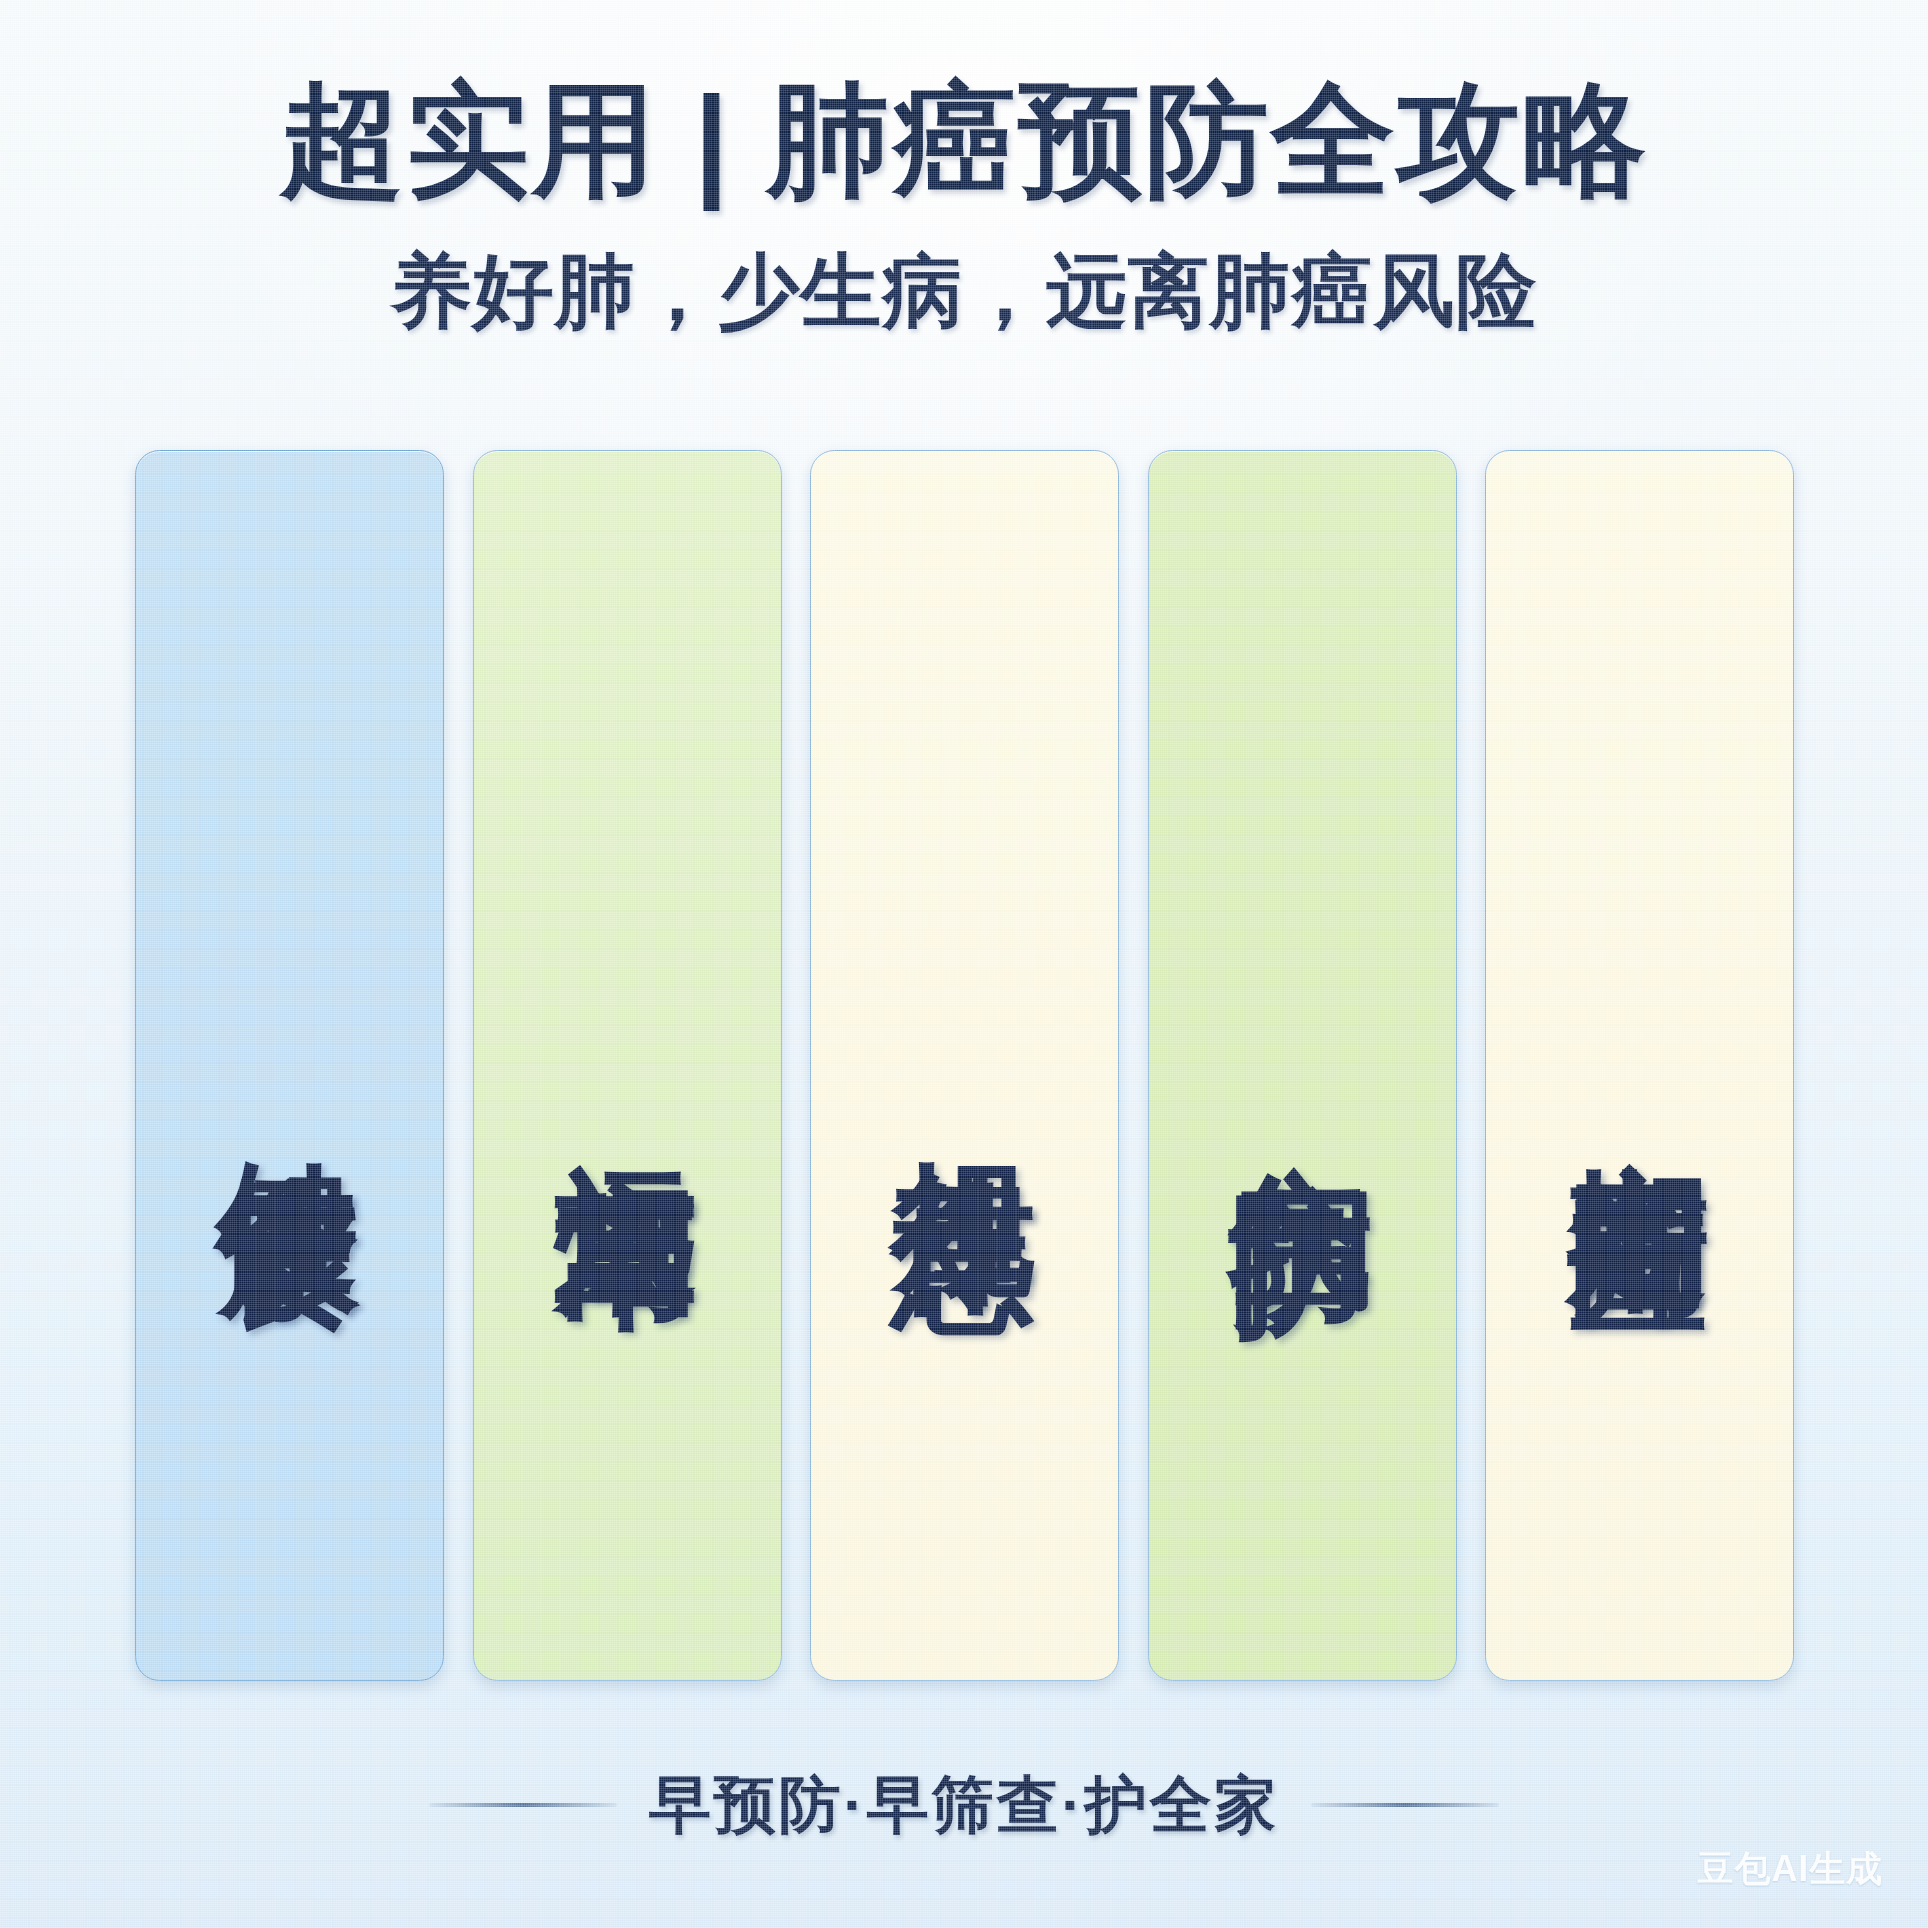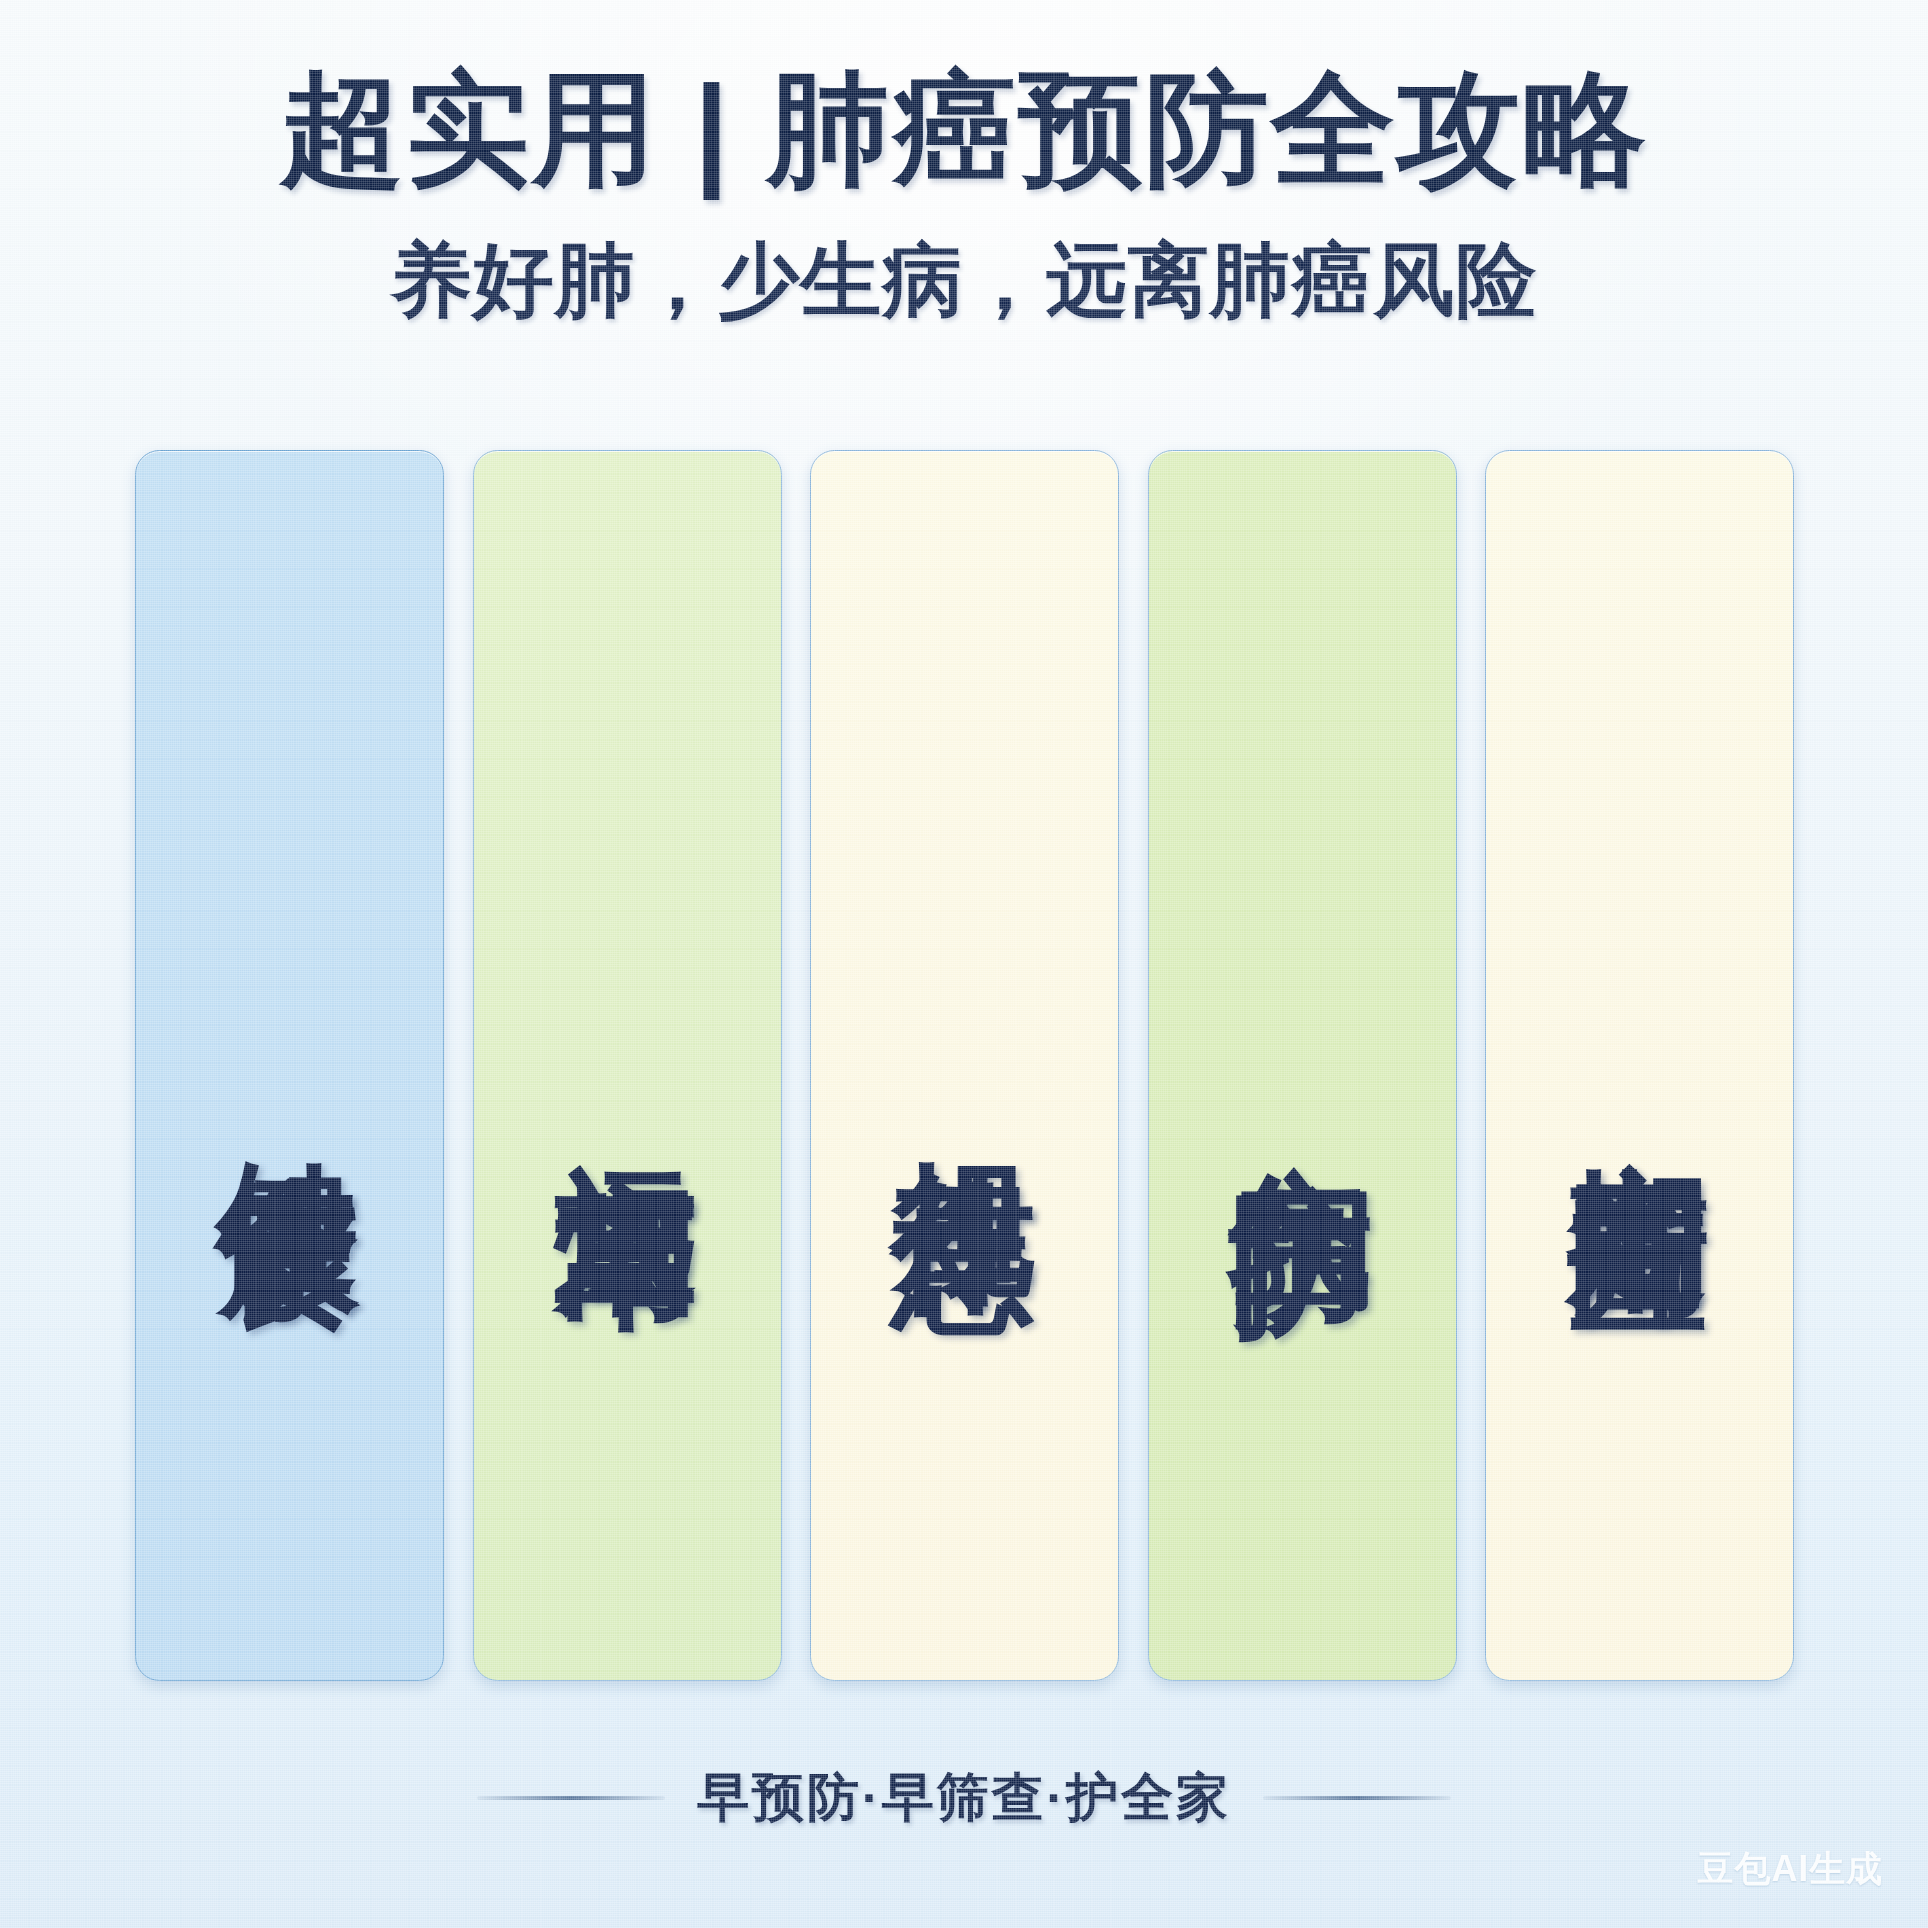--- a/index.html
+++ b/index.html
@@ -40,21 +40,21 @@
   .header {
     position: absolute;
     top: 0;
     left: 0;
     width: 1928px;
     text-align: center;
     z-index: 3;
   }
 
   .title {
-    margin: 1px;
+    margin: 12px;
     padding-top: 62px;
     font-size: 124px;
     line-height: 1.08;
     font-weight: bold;
     letter-spacing: 1.9px;
     color: #0f2145;
     text-shadow: 2.8px 3.8px 5.6px rgba(25,50,100,0.22);
     white-space: nowrap;
   }
 
@@ -123,21 +123,21 @@
   }
 
   .footer-rule {
     width: 188px;
     height: 3.8px;
     background: linear-gradient(90deg, rgba(110,140,175,0.12), rgba(84,114,152,0.95), rgba(110,140,175,0.12));
     border-radius: 1.9px;
   }
 
   .footer-text {
-    font-size: 52px;
+    font-size: 62px;
     font-weight: bold;
     letter-spacing: 2.8px;
     color: #14254b;
     text-shadow: 1.9px 2.8px 4.7px rgba(25,50,100,0.22);
     white-space: nowrap;
   }
 
   .watermark {
     position: absolute;
     right: 45px;

